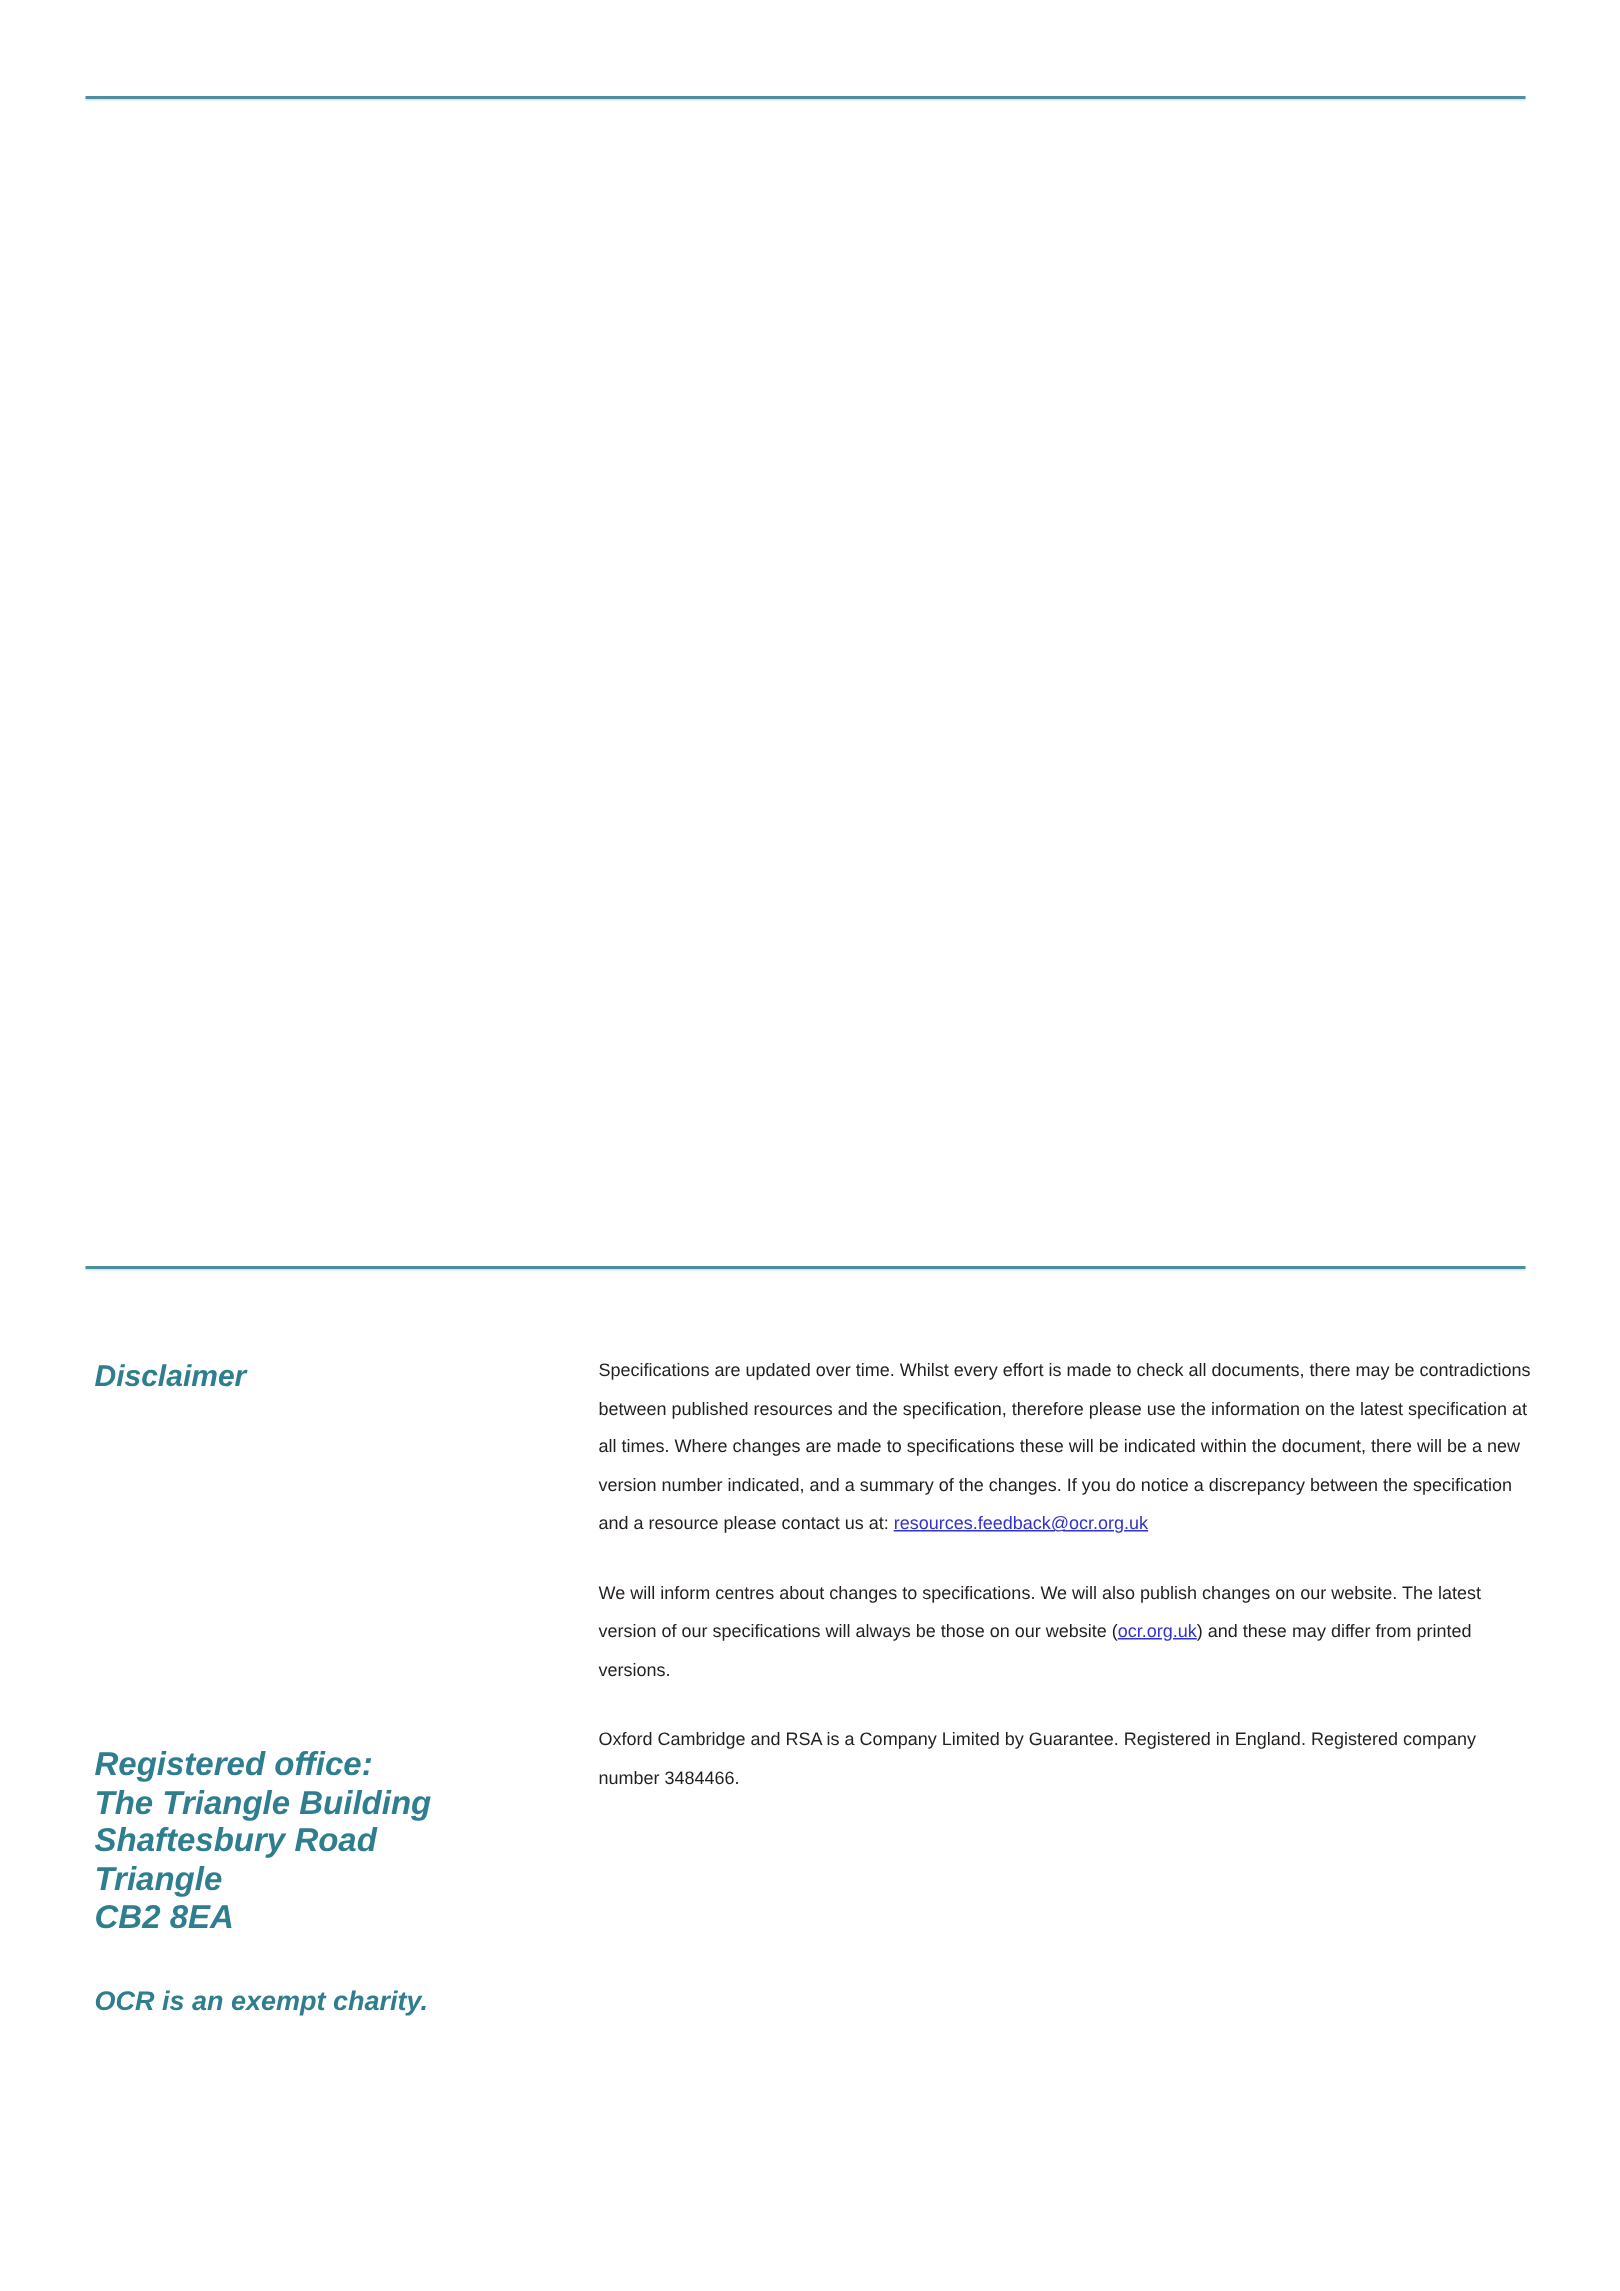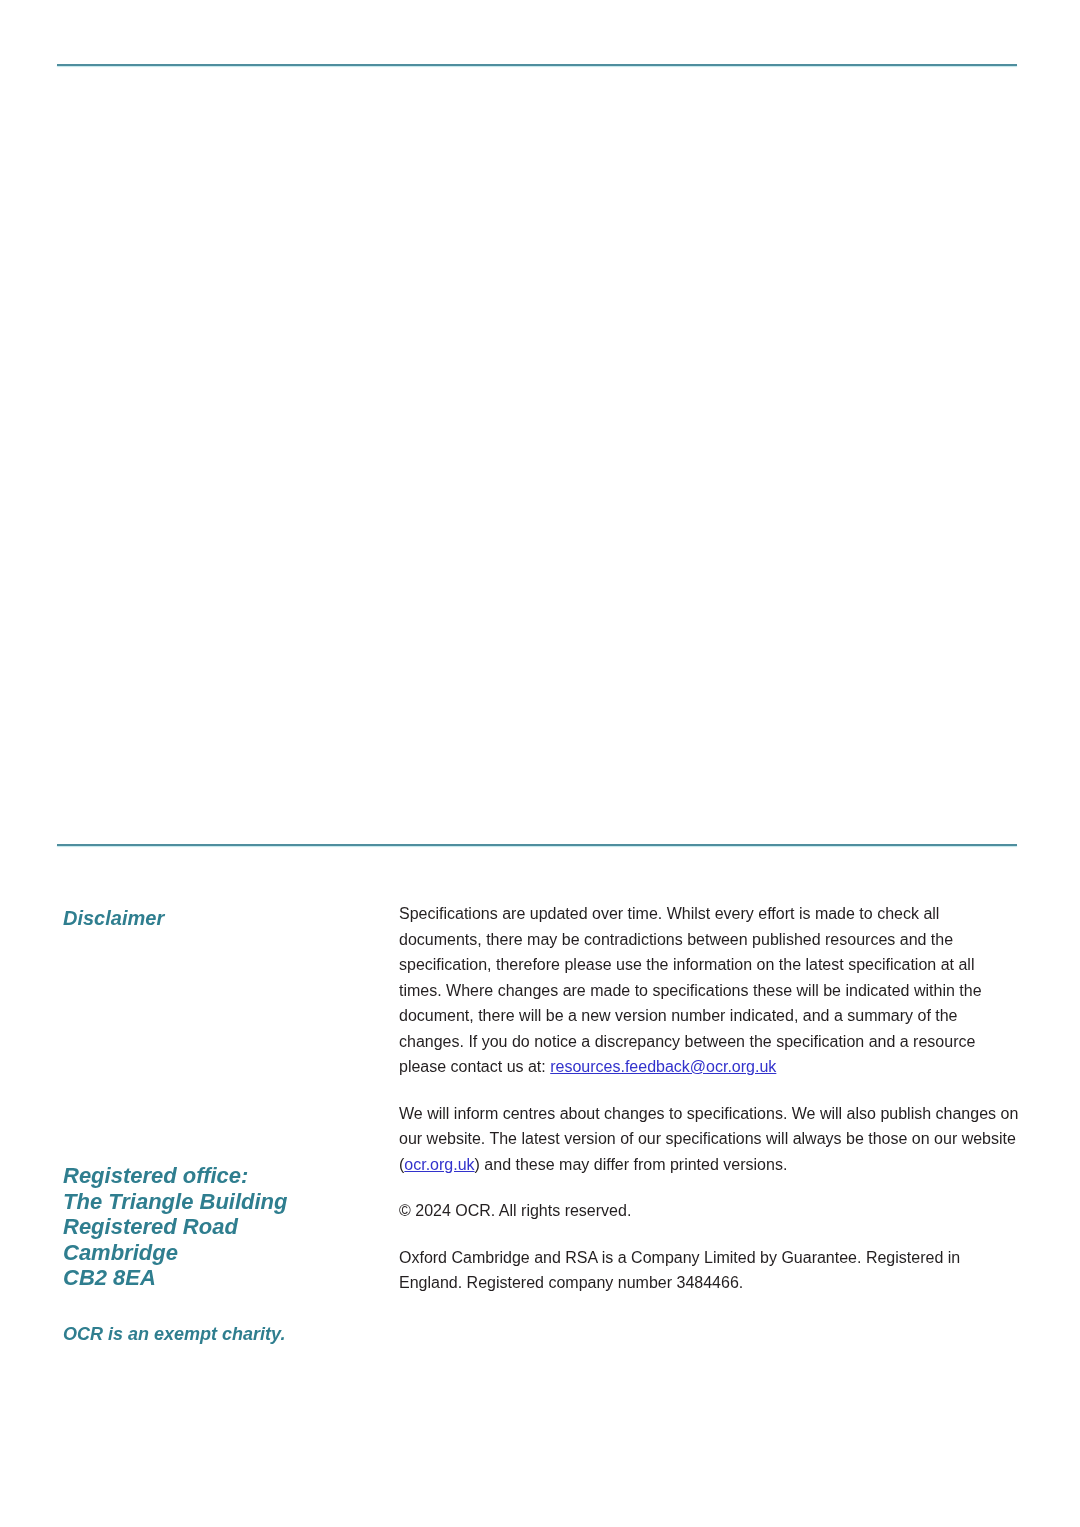--- a/index.html
+++ b/index.html
@@ -60,21 +60,21 @@
     line-height: 25.5px;
   }
 
   
   .right-col {
     position: absolute;
     left: 399px;
     top: 901px;
     width: 622px;
     color: #231f20;
-    font-size: 16px;
+    font-size: 12px;
     line-height: 25.5px;
   }
 
   .right-col p {
     margin: 0 0 21px 0;
   }
 
   .right-col a {
     color: #3232cc;
     text-decoration: underline;
@@ -87,33 +87,32 @@
 
   <div class="rule rule-top"></div>
   <div class="rule rule-middle"></div>
   <div class="rule rule-bottom"></div>
 
   <div class="disclaimer-heading teal-italic">Disclaimer</div>
 
   <div class="registered-office teal-italic">
     <div>Registered office:</div>
     <div>The Triangle Building</div>
-    <div>Registered Road</div>
-    <div>Cambridge</div>
+    <div>Shaftesbury Road</div>
+    <div>Triangle</div>
     <div>CB2 8EA</div>
   </div>
 
   <div class="charity-note teal-italic">OCR is an exempt charity.</div>
 
   <div class="right-col">
 
     <p><span>Specifications are updated over time. Whilst every effort is made to check all documents, there may be contradictions between published resources and the specification, therefore please use the information on the latest specification at all times. Where changes are made to specifications these will be indicated within the document, there will be a new version number indicated, and a summary of the changes. If you do notice a discrepancy between the specification and a resource please contact us at: </span><a href="#">resources.feedback@ocr.org.uk</a></p>
 
     <p><span>We will inform centres about changes to specifications. We will also publish changes on our website. The latest version of our specifications will always be those on our website (</span><a href="#">ocr.org.uk</a><span>) and these may differ from printed versions.</span></p>
 
-    <p>© 2024 OCR. All rights reserved.</p>
 
 
     <p>Oxford Cambridge and RSA is a Company Limited by Guarantee. Registered in England. Registered company number 3484466.</p>
 
   </div>
 
 </div>
 
 </body></html>

